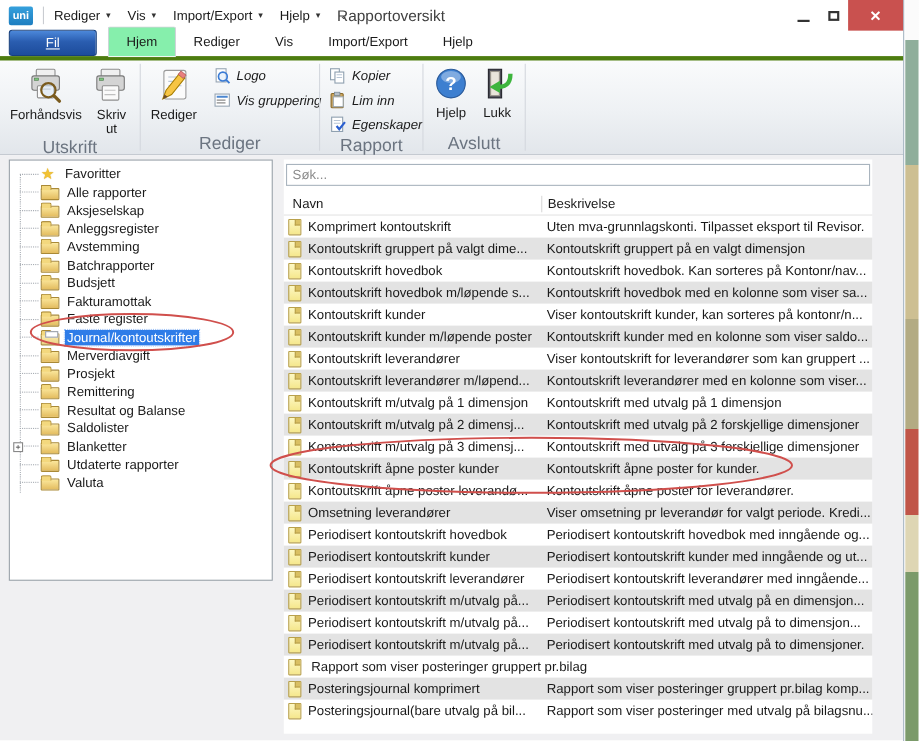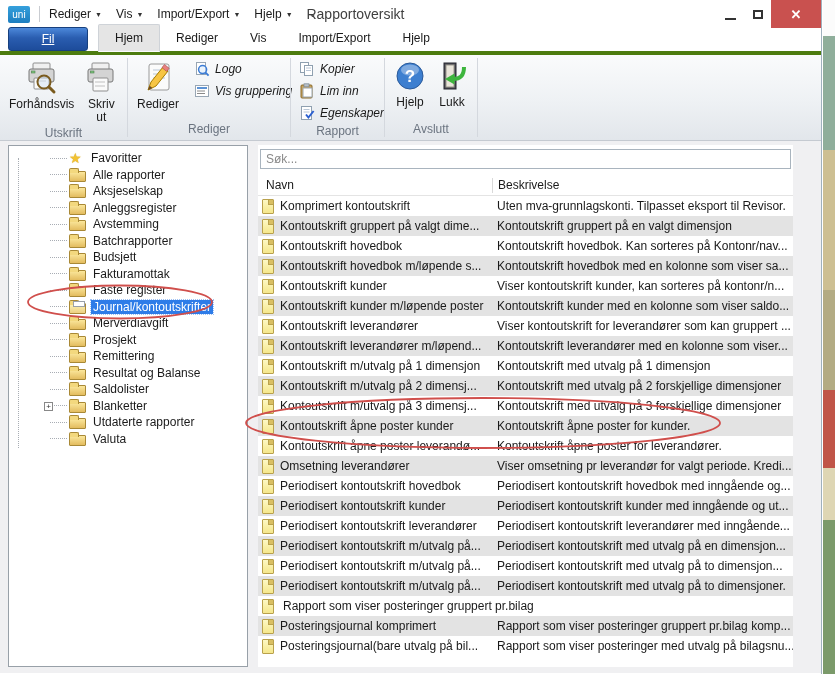--- a/index.html
+++ b/index.html
@@ -6,54 +6,54 @@
   html,body { width:835px; height:674px; overflow:hidden; background:#fff;
     font-family:"Liberation Sans", sans-serif; font-size:12px; color:#1a1a1a; }
 
   .window { position:absolute; left:0; top:0; width:822px; height:674px; background:#fff; border-right:1px solid #9fb0bd; }
   .desktop-strip { position:absolute; left:823px; top:0; width:12px; height:674px;
     background:linear-gradient(180deg,#fbfbfb 0 36px,#8fae9b 36px 150px,#cdbf92 150px 290px,#b3ab83 290px 390px,#c05548 390px 468px,#ded6b4 468px 520px,#7b9a6a 520px 100%); }
 
   
   .titlebar { position:relative; height:28px; background:#fff; display:flex; align-items:center; }
   .uni-logo { display:inline-flex; align-items:center; justify-content:center; width:22px; height:17px; margin-left:8px;
-    background:linear-gradient(#35a0dc,#1d7ec0); color:#fff; font-weight:normal; font-size:10px; border-radius:2px; }
+    background:linear-gradient(#35a0dc,#1d7ec0); color:#fff; font-weight:bold; font-size:10px; border-radius:2px; }
   .qat-sep { width:1px; height:16px; background:#c9ccd1; margin:0 9px; }
   .qmenu { display:inline-flex; align-items:center; gap:4px; margin-right:14px; color:#1a1a1a; cursor:default; }
   .qmenu .arrow { font-size:7px; color:#333; }
   .ribbon-collapse { font-size:9px; color:#444; margin-left:2px; }
   .title { position:absolute; left:0; right:110px; text-align:center; font-size:14px; color:#404040; pointer-events:none; }
   .win-controls { position:absolute; right:0; top:0; height:28px; display:flex; align-items:stretch; }
   .wc { display:flex; align-items:center; justify-content:center; width:27px; }
   .glyph-min { width:11px; height:2px; background:#333; margin-top:9px; }
   .glyph-max { width:10px; height:9px; border:2px solid #333; }
   .wc.close { width:50px; background:#c9514f; color:#fff; font-size:13px; font-weight:bold; }
 
   
   .tabrow { position:relative; height:27px; background:#fff; display:flex; align-items:flex-end; border-bottom:4px solid #4d7c0f; }
   .fil-btn { width:80px; height:24px; margin:0 10px 0 8px; border:1px solid #17407e; border-radius:3px;
     background:linear-gradient(#4c88da,#2a5db0 45%,#1d4c9b); color:#fff; text-align:center; line-height:22px; text-decoration:underline; }
   .tabs { display:flex; height:27px; align-items:stretch; }
   .tab { padding:0 16px; display:flex; align-items:center; color:#1a1a1a; }
-  .tab.active { background:#e5e5e5; border:1px solid #cfd3d8; border-bottom:1px solid #fbfcfd; border-radius:2px 2px 0 0; margin-bottom:-1px; z-index:2; }
+  .tab.active { background:#86efac; border:1px solid #cfd3d8; border-bottom:1px solid #fbfcfd; border-radius:2px 2px 0 0; margin-bottom:-1px; z-index:2; }
 
   
   .ribbon { height:86px; background:linear-gradient(#fafbfc,#eef1f4 55%,#e2e6eb); border-bottom:1px solid #c5cad1; display:flex; }
   .rgroup { display:flex; flex-direction:column; }
   .rg-body { flex:1; display:flex; align-items:flex-start; padding:3px 4px 0 4px; }
-  .rg-label { height:18px; text-align:center; font-size:12px; color:#6b7480; }
+  .rg-label { height:18px; text-align:center; font-size:16px; color:#6b7480; }
   .rsep { width:1px; background:#d4d8de; margin:3px 0; }
   .bigbtn { display:flex; flex-direction:column; align-items:center; padding:2px 5px; border-radius:2px; }
   .bigbtn .bb-label { text-align:center; line-height:13px; margin-top:2px; max-width:68px; }
   .smallcol { display:flex; flex-direction:column; margin-left:6px; }
   .smallbtn { display:flex; align-items:center; gap:5px; height:22px; padding:0 4px; white-space:nowrap;font-style:italic; }
 
   
   .content { position:relative; height:532px; background:#f0f0f2; }
-  .tree-panel { position:absolute; left:8px; top:4px; width:240px; height:522px; background:#fff; border:1px solid #98a0a8; overflow:hidden;padding-left:32px; }
+  .tree-panel { position:absolute; left:8px; top:4px; width:240px; height:383px; background:#fff; border:1px solid #98a0a8; overflow:hidden; }
   .tree-rail { position:absolute; left:9px; top:12px; width:1px; height:290px; border-left:1px dotted #a8adb4; }
   #tree-list { position:relative; padding-top:4px; }
   .tree-item { position:relative; height:16.5px; display:flex; align-items:center; }
   .stub { width:17px; margin-left:9px; border-top:1px dotted #a8adb4; }
   .expander { position:absolute; left:3px; top:4px; width:9px; height:9px; background:#fff; border:1px solid #888;
     font-size:8px; line-height:7px; text-align:center; color:#333; visibility:hidden; }
   .tree-item.expandable .expander { visibility:visible; }
   .ticon { display:inline-block; margin:0 5px 0 2px; flex:none; }
   .icon-star { width:15px; height:14px; }
   .icon-star::before { content:"★"; color:#f2c233; font-size:14px; line-height:14px; text-shadow:0 0 1px #c89a20; }

